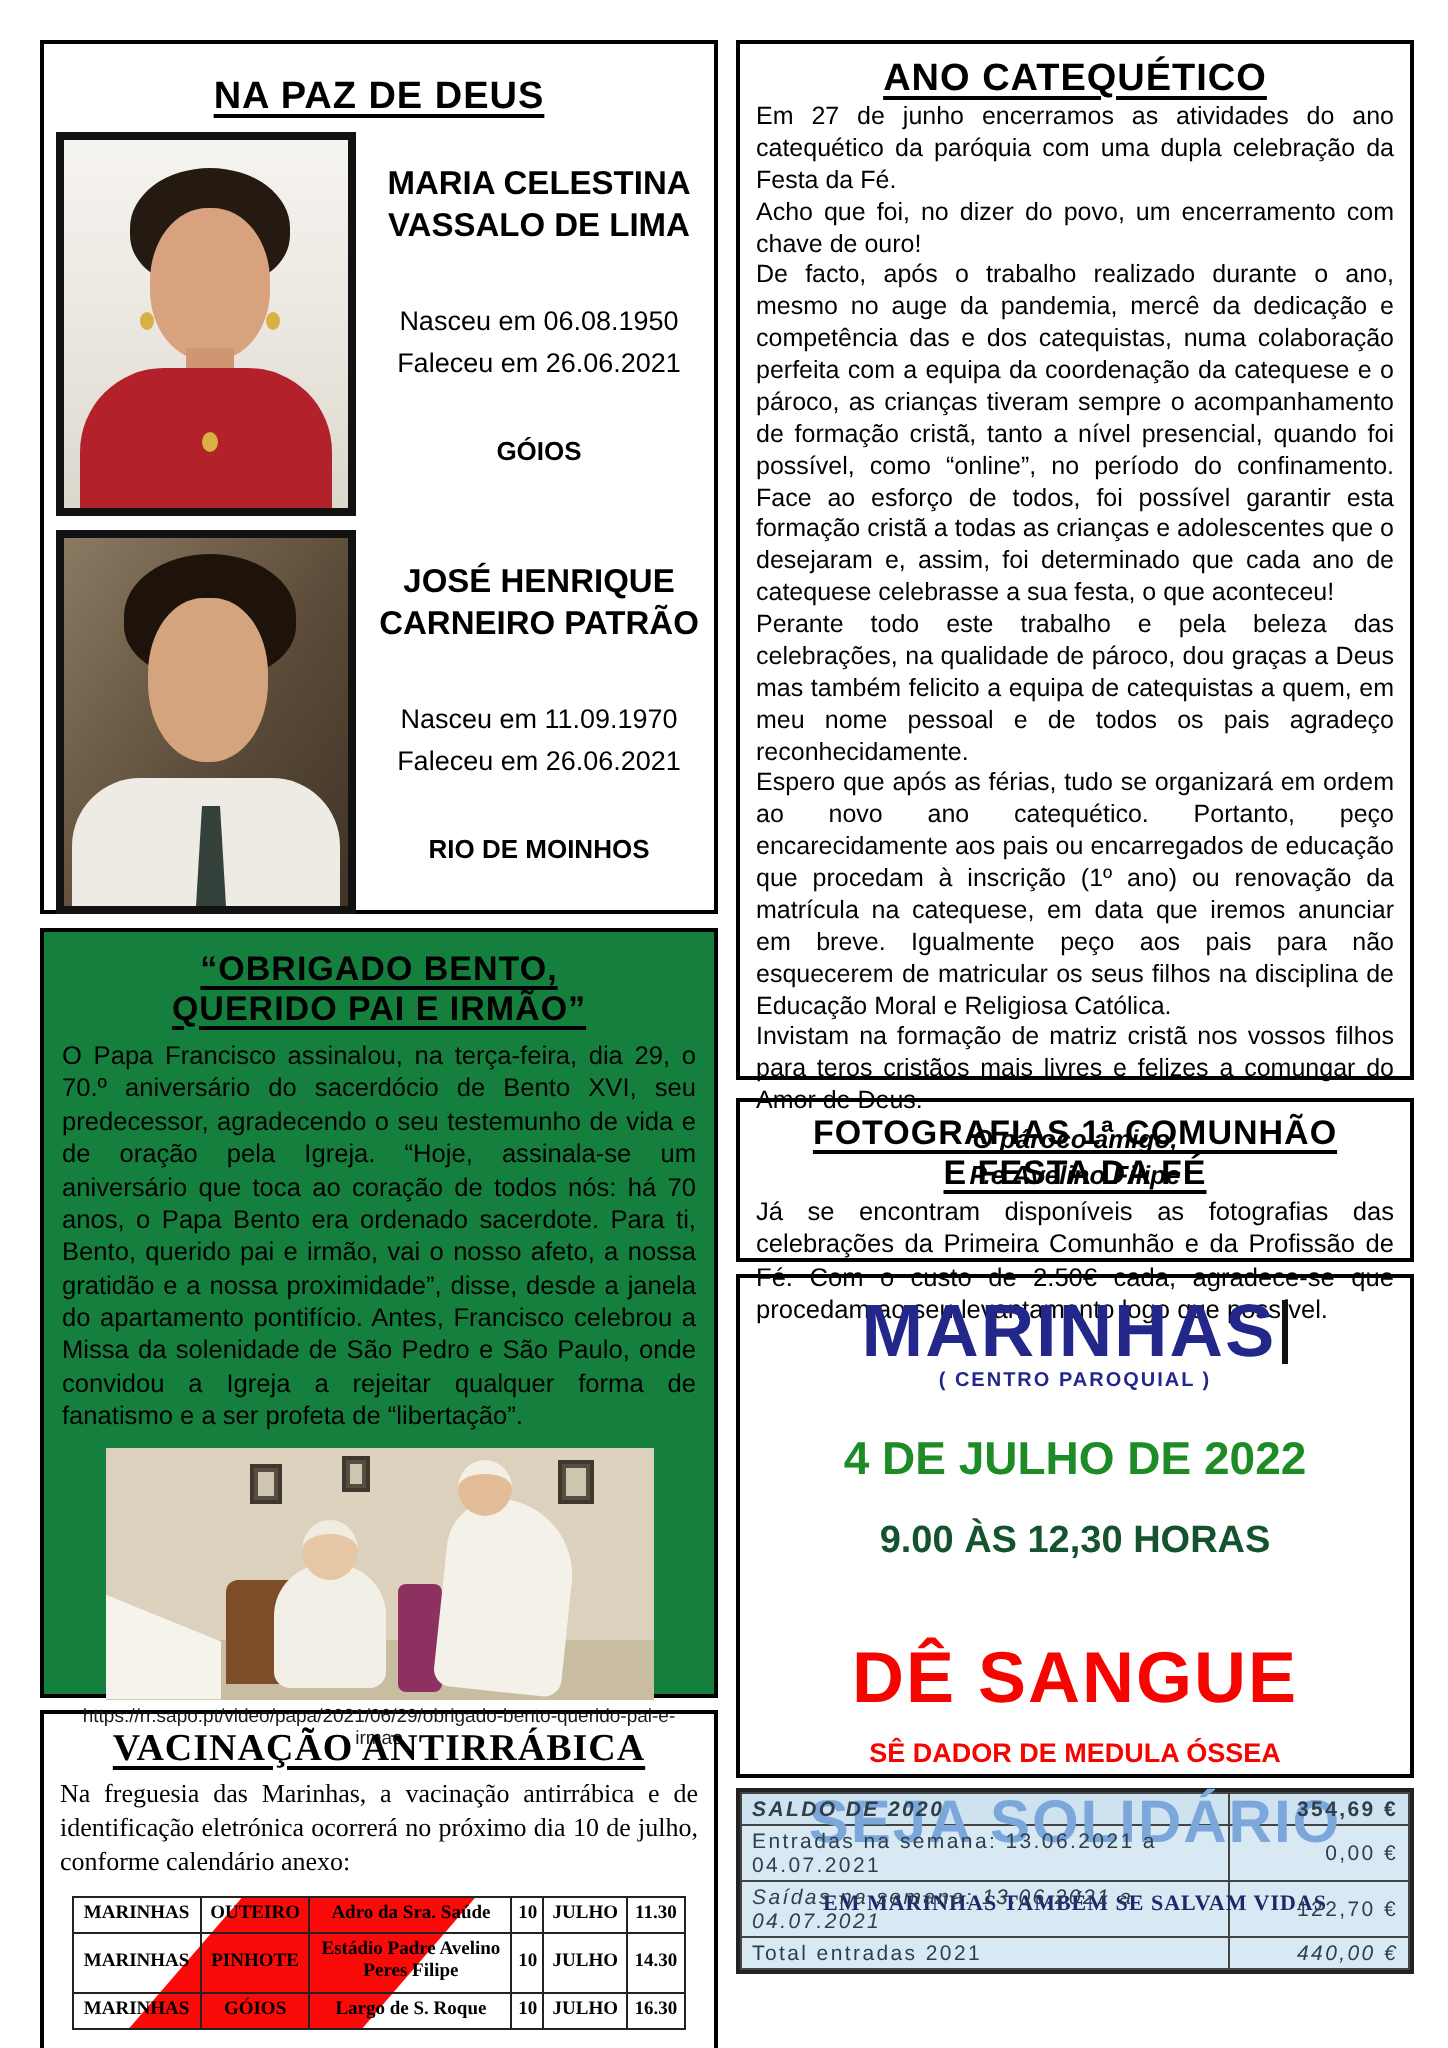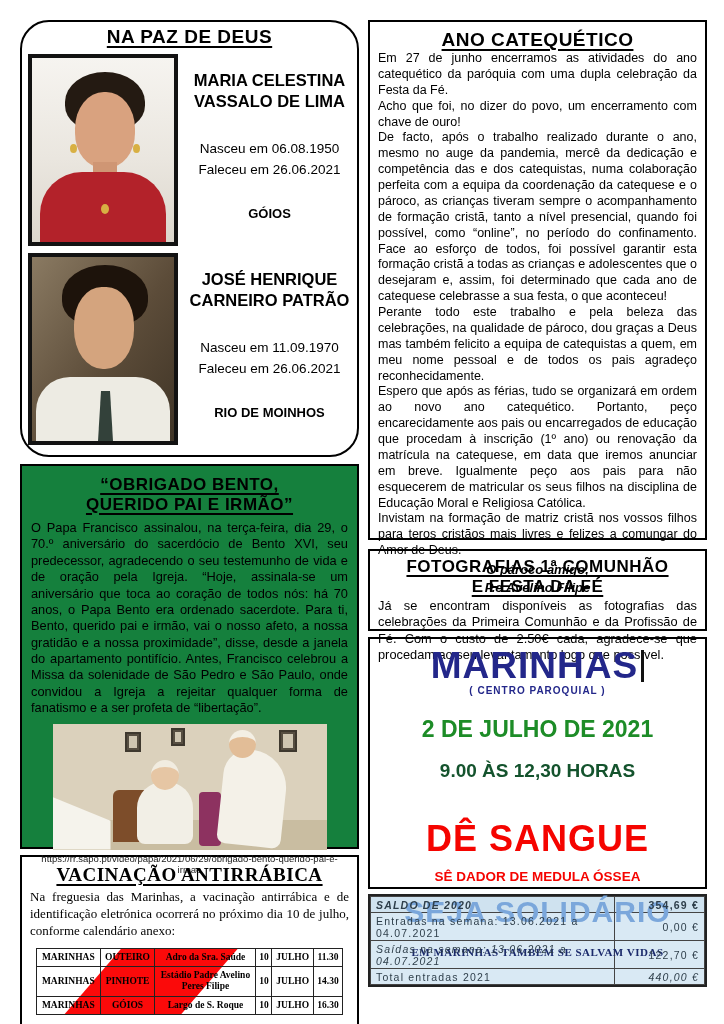--- a/index.html
+++ b/index.html
@@ -14,21 +14,21 @@
   .box { border:2px solid #000; background:#fff; }
 
   h2.sec-title {
     text-align:center; font-weight:bold; font-size:19px; letter-spacing:.5px;
     text-decoration:underline; text-decoration-thickness:2px; text-underline-offset:3px;
     padding-top:4px;
   }
   h2.sec-title.two-line { line-height:1.15; font-size:17px; }
 
   
-  .napaz { height:437px; padding:0 6px;border-radius:29px; }
+  .napaz { height:437px; padding:12px 6px; }
   .obit { display:flex; gap:10px; margin-top:6px; height:193px; }
   .obit-photo { width:150px; height:192px; border:4px solid #121212; position:relative; overflow:hidden; flex:none; }
   .obit-text { flex:1; text-align:center; }
   .obit-name { font-weight:bold; font-size:16.5px; line-height:1.25; margin-top:16px; }
   .obit-dates { margin-top:28px; font-size:13.5px; line-height:1.5; }
   .obit-place { margin-top:26px; font-weight:bold; font-size:13px; }
 
   
   .p-maria { background:linear-gradient(180deg,#f6f4f0 0%,#eae6df 55%,#dcd7cd 100%); }
   .p-maria .hair { position:absolute; top:14px; left:33px; width:80px; height:60px; background:#241a12; border-radius:50% 50% 44% 44%; }
@@ -241,21 +241,21 @@
       <h2 class="sec-title two-line foto-title">
         <span>FOTOGRAFIAS 1ª COMUNHÃO</span><br>
         <span>E FESTA DA FÉ</span>
       </h2>
       <p class="body">Já se encontram disponíveis as fotografias das celebrações da Primeira Comunhão e da Profissão de Fé. Com o custo de 2.50€ cada, agradece-se que procedam ao seu levantamento logo que possível.</p>
     </section>
 
     <section class="box marinhas">
       <div class="m-title"><span>MARINHAS</span><span class="text-cursor"></span></div>
       <div class="m-sub">( CENTRO PAROQUIAL )</div>
-      <div class="m-date">2 DE JULHO DE 2021</div>
+      <div class="m-date">4 DE JULHO DE 2022</div>
       <div class="m-hours">9.00 ÀS 12,30 HORAS</div>
       <div class="m-blood">DÊ SANGUE</div>
       <div class="m-marrow">SÊ DADOR DE MEDULA ÓSSEA</div>
       <div class="m-solidary">SEJA SOLIDÁRIO</div>
       <div class="m-footer">EM MARINHAS TAMBÉM SE SALVAM VIDAS</div>
     </section>
 
     <section class="boletim">
       <table class="bol">
         <tbody>

